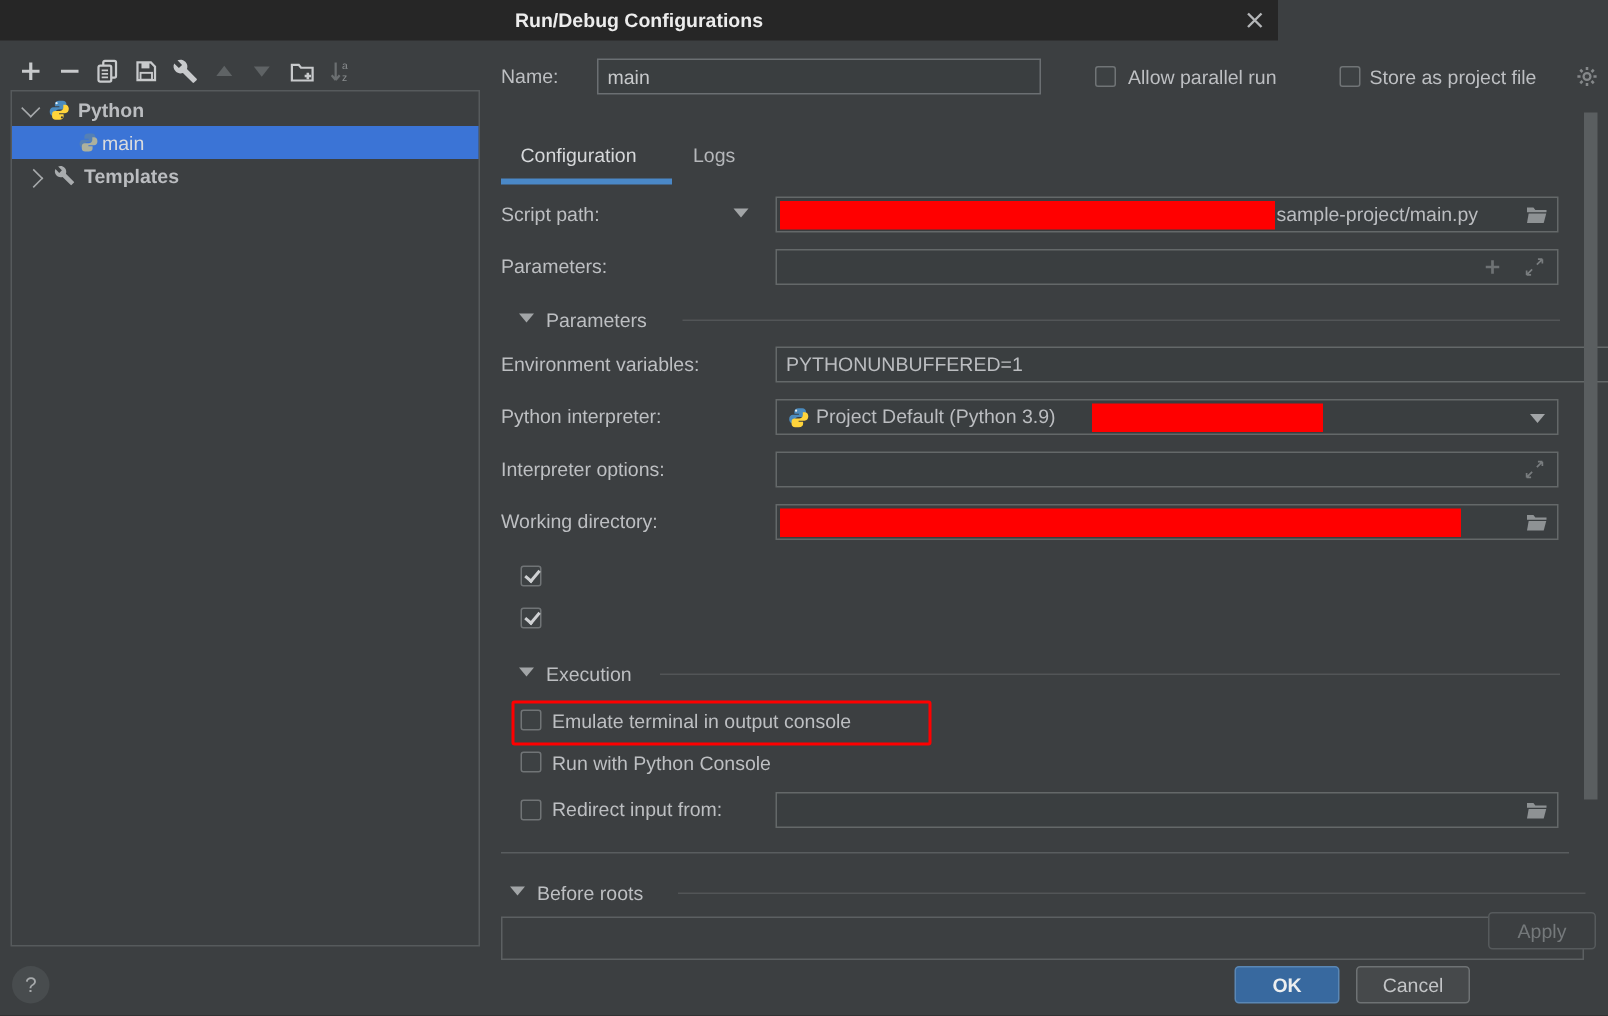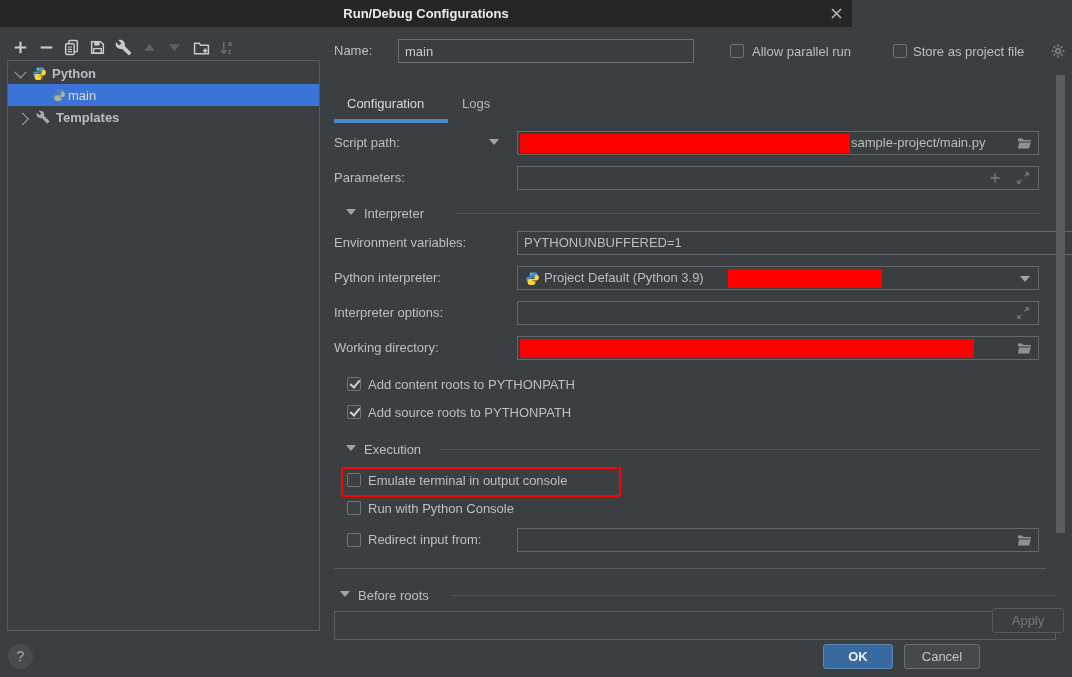--- a/index.html
+++ b/index.html
@@ -190,21 +190,21 @@
     <span class="abs" style="right:8px;top:4px">
       <svg width="14" height="14" viewBox="0 0 16 16">
           <g stroke="#787c7e" stroke-width="1.3" fill="none">
       <path d="M9.8 6.2L14 2M14 2h-3.4M14 2v3.4M6.2 9.8L2 14M2 14h3.4M2 14v-3.4"></path>
           </g>
         </svg>
       </span>
   </div>
 
   <span class="abs caret-down" style="left:346px;top:209px"></span>
-  <span class="label" style="left:364px;top:206px">Interpreter</span>
+  <span class="label" style="left:364px;top:206px">Parameters</span>
   <div class="hrule" style="left:455px;top:213px;width:585px"></div>
 
   <span class="label" style="left:334px;top:235px">Environment variables:</span>
   <div class="field" style="left:517px;top:231px;width:582px">
     <span class="ftext">PYTHONUNBUFFERED=1</span>
     <span class="abs" style="right:6px;top:3px">
       <svg width="13" height="17" viewBox="0 0 13 17">
           <rect x="1.5" y="1.5" width="10" height="14" fill="none" stroke="#8e9294" stroke-width="1.3"></rect>
       <path d="M4 5h5M4 8h5M4 11h5" stroke="#8e9294" stroke-width="1.2"></path>
         </svg>
@@ -241,23 +241,21 @@
     <div class="redact" style="left:2px;top:2px;width:454px;height:19px"></div>
     <span class="abs" style="right:6px;top:5px">
       <svg width="15" height="13" viewBox="0 0 16 14">
           <path d="M1 1.5h4.6L7 3.2h8v1.6H1z" fill="#8e9294"></path>
           <path d="M2.2 5.8h12.6L13 12.5H1z" fill="#8e9294"></path>
         </svg>
       </span>
   </div>
 
   <span class="checkbox checked" style="left:347px;top:377px"></span>
-  <span class="label" style="left:368px;top:377px">Add content roots to PYTHONPATH</span>
   <span class="checkbox checked" style="left:347px;top:405px"></span>
-  <span class="label" style="left:368px;top:405px">Add source roots to PYTHONPATH</span>
 
   <span class="abs caret-down" style="left:346px;top:445px"></span>
   <span class="label" style="left:364px;top:442px">Execution</span>
   <div class="hrule" style="left:440px;top:449px;width:600px"></div>
 
   <div class="annotation" style="left:341px;top:467px;width:276px;height:26px"></div>
   <span class="checkbox" style="left:347px;top:473px"></span>
   <span class="label" style="left:368px;top:473px">Emulate terminal in output console</span>
 
   <span class="checkbox" style="left:347px;top:501px"></span>

